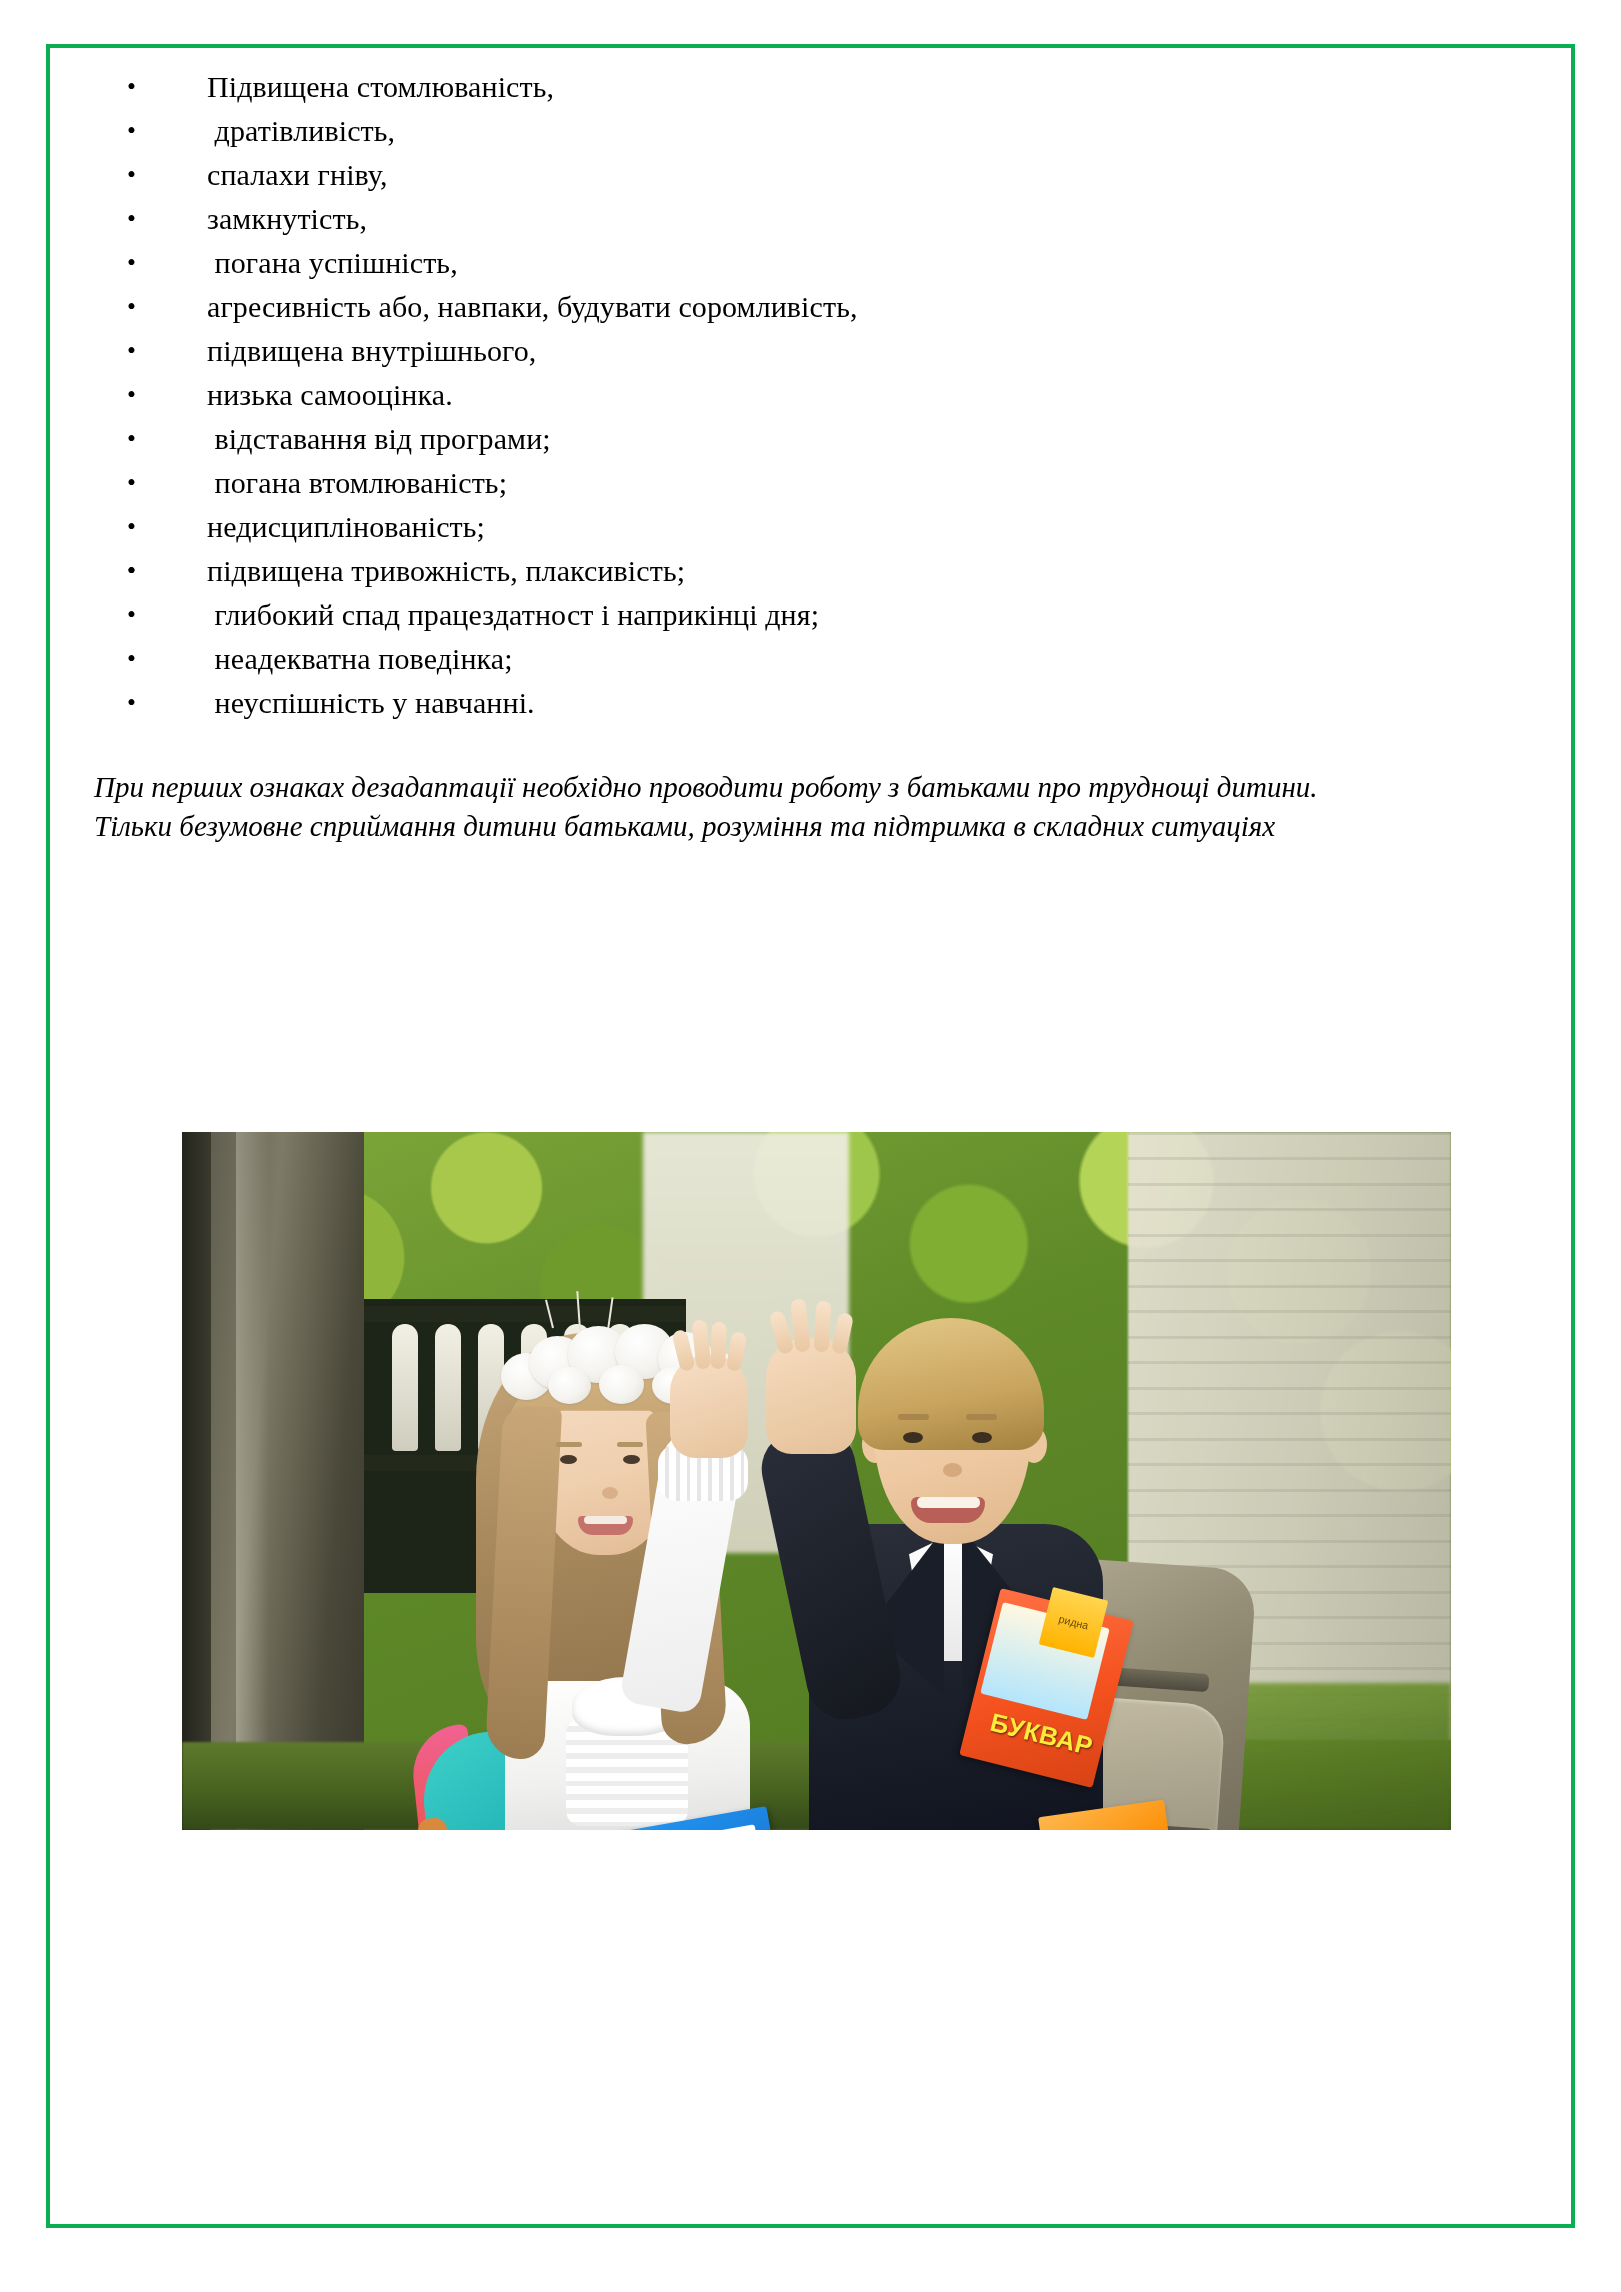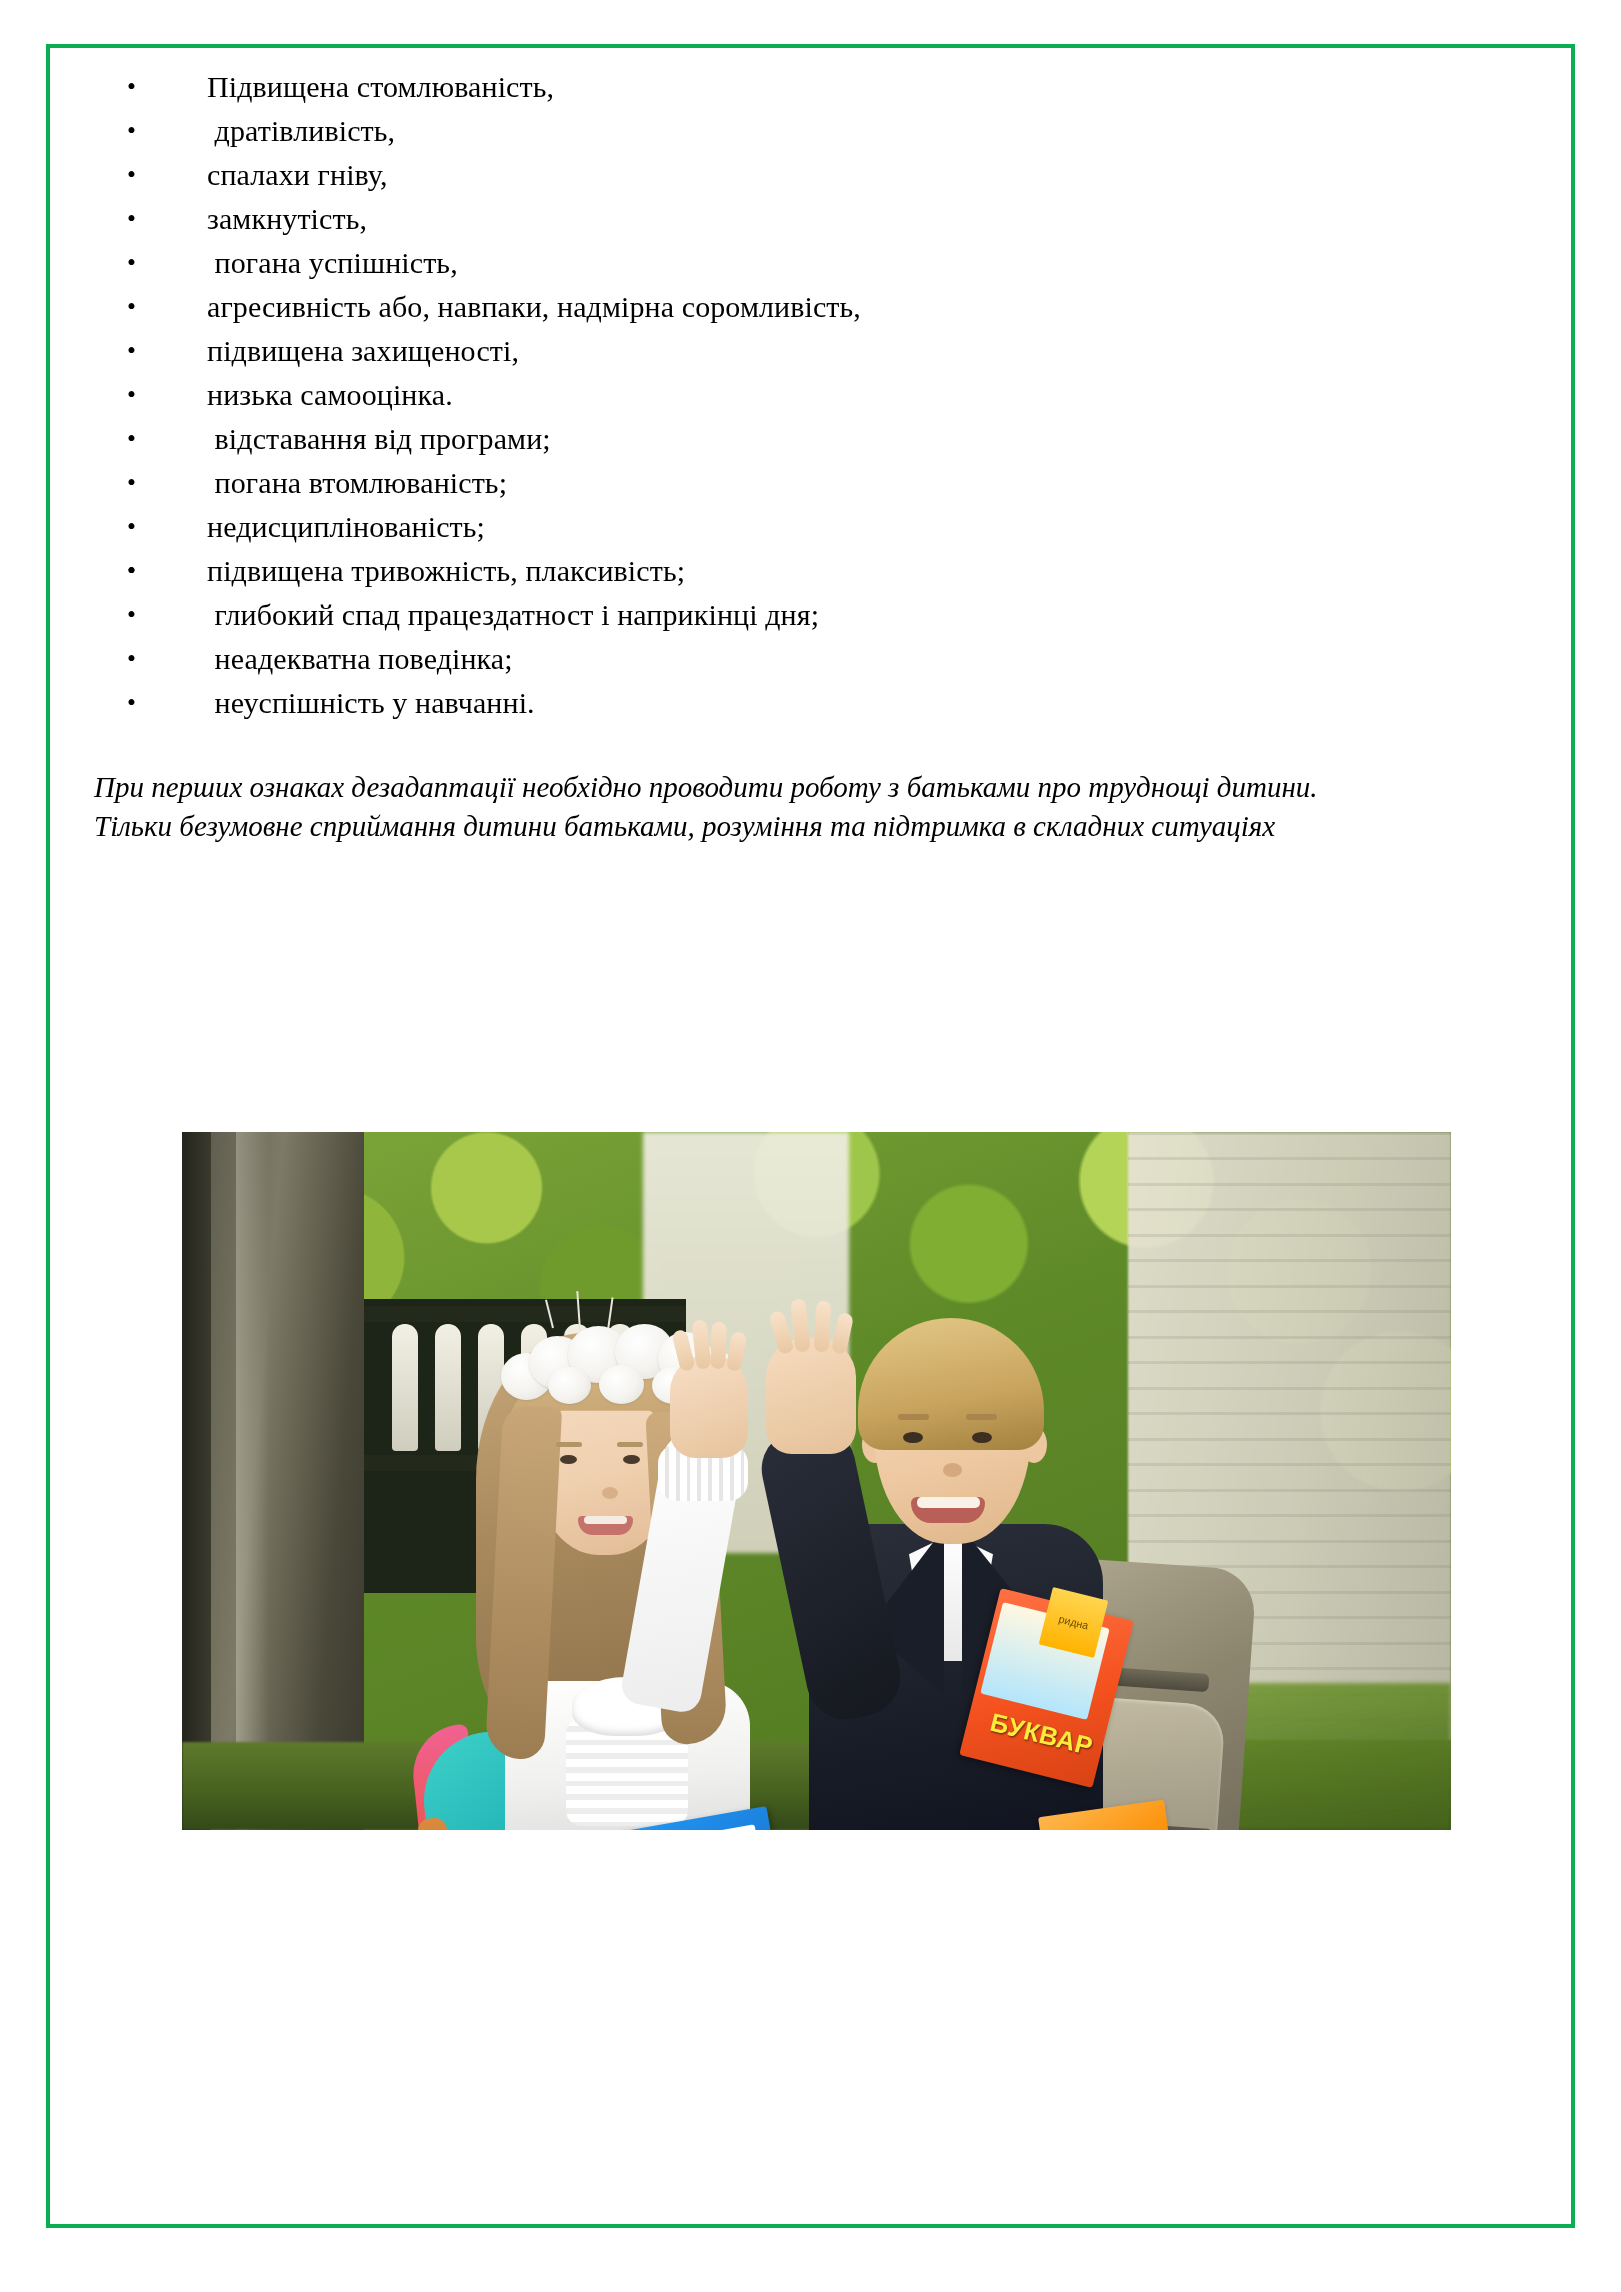--- a/index.html
+++ b/index.html
@@ -466,22 +466,22 @@
   <div id="page-frame"></div>
 
   <div id="content">
 
     <ul class="doc-list" id="list-symptoms">
       <li><span class="bullet">•</span><span>Підвищена стомлюваність,</span></li>
       <li><span class="bullet">•</span><span> дратівливість,</span></li>
       <li><span class="bullet">•</span><span>спалахи гніву,</span></li>
       <li><span class="bullet">•</span><span>замкнутість,</span></li>
       <li><span class="bullet">•</span><span> погана успішність,</span></li>
-      <li><span class="bullet">•</span><span>агресивність або, навпаки, надмірна соромливість,</span></li>
-      <li><span class="bullet">•</span><span>підвищена захищеності,</span></li>
+      <li><span class="bullet">•</span><span>агресивність або, навпаки, будувати соромливість,</span></li>
+      <li><span class="bullet">•</span><span>підвищена внутрішнього,</span></li>
       <li><span class="bullet">•</span><span>низька самооцінка.</span></li>
     </ul>
 
 
     <ul class="doc-list" id="list-manifestations">
       <li><span class="bullet">•</span><span> відставання від програми;</span></li>
       <li><span class="bullet">•</span><span> погана втомлюваність;</span></li>
       <li><span class="bullet">•</span><span>недисциплінованість;</span></li>
       <li><span class="bullet">•</span></li>
       <li><span class="bullet">•</span><span>підвищена тривожність, плаксивість;</span></li>

